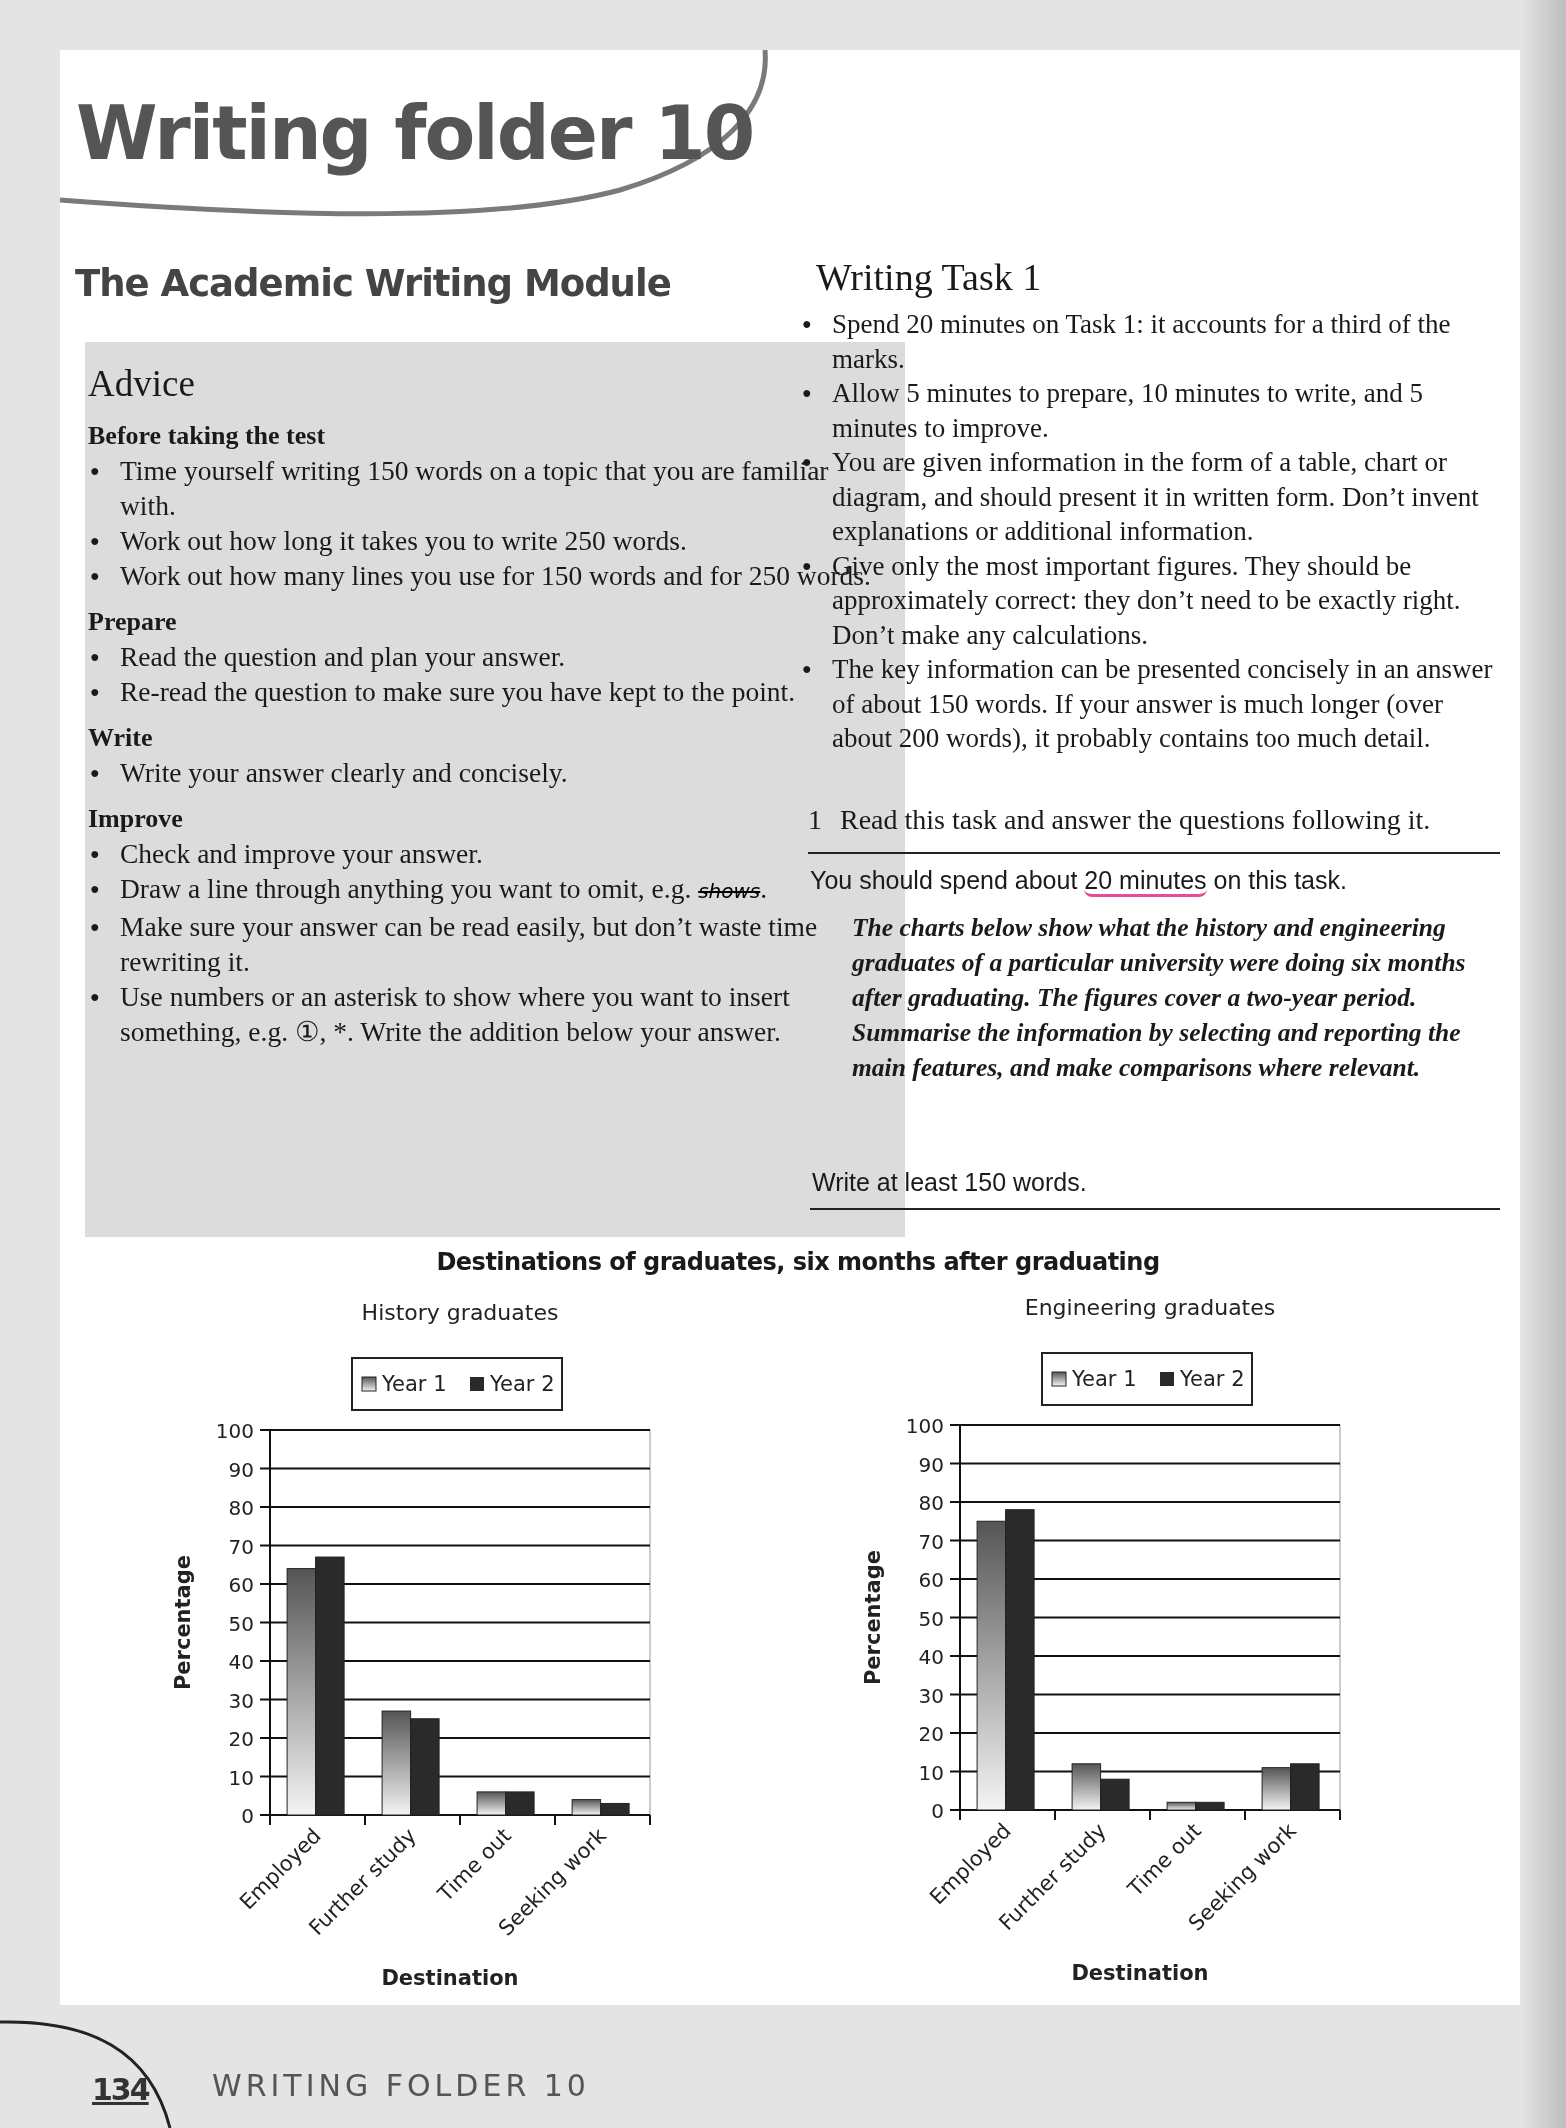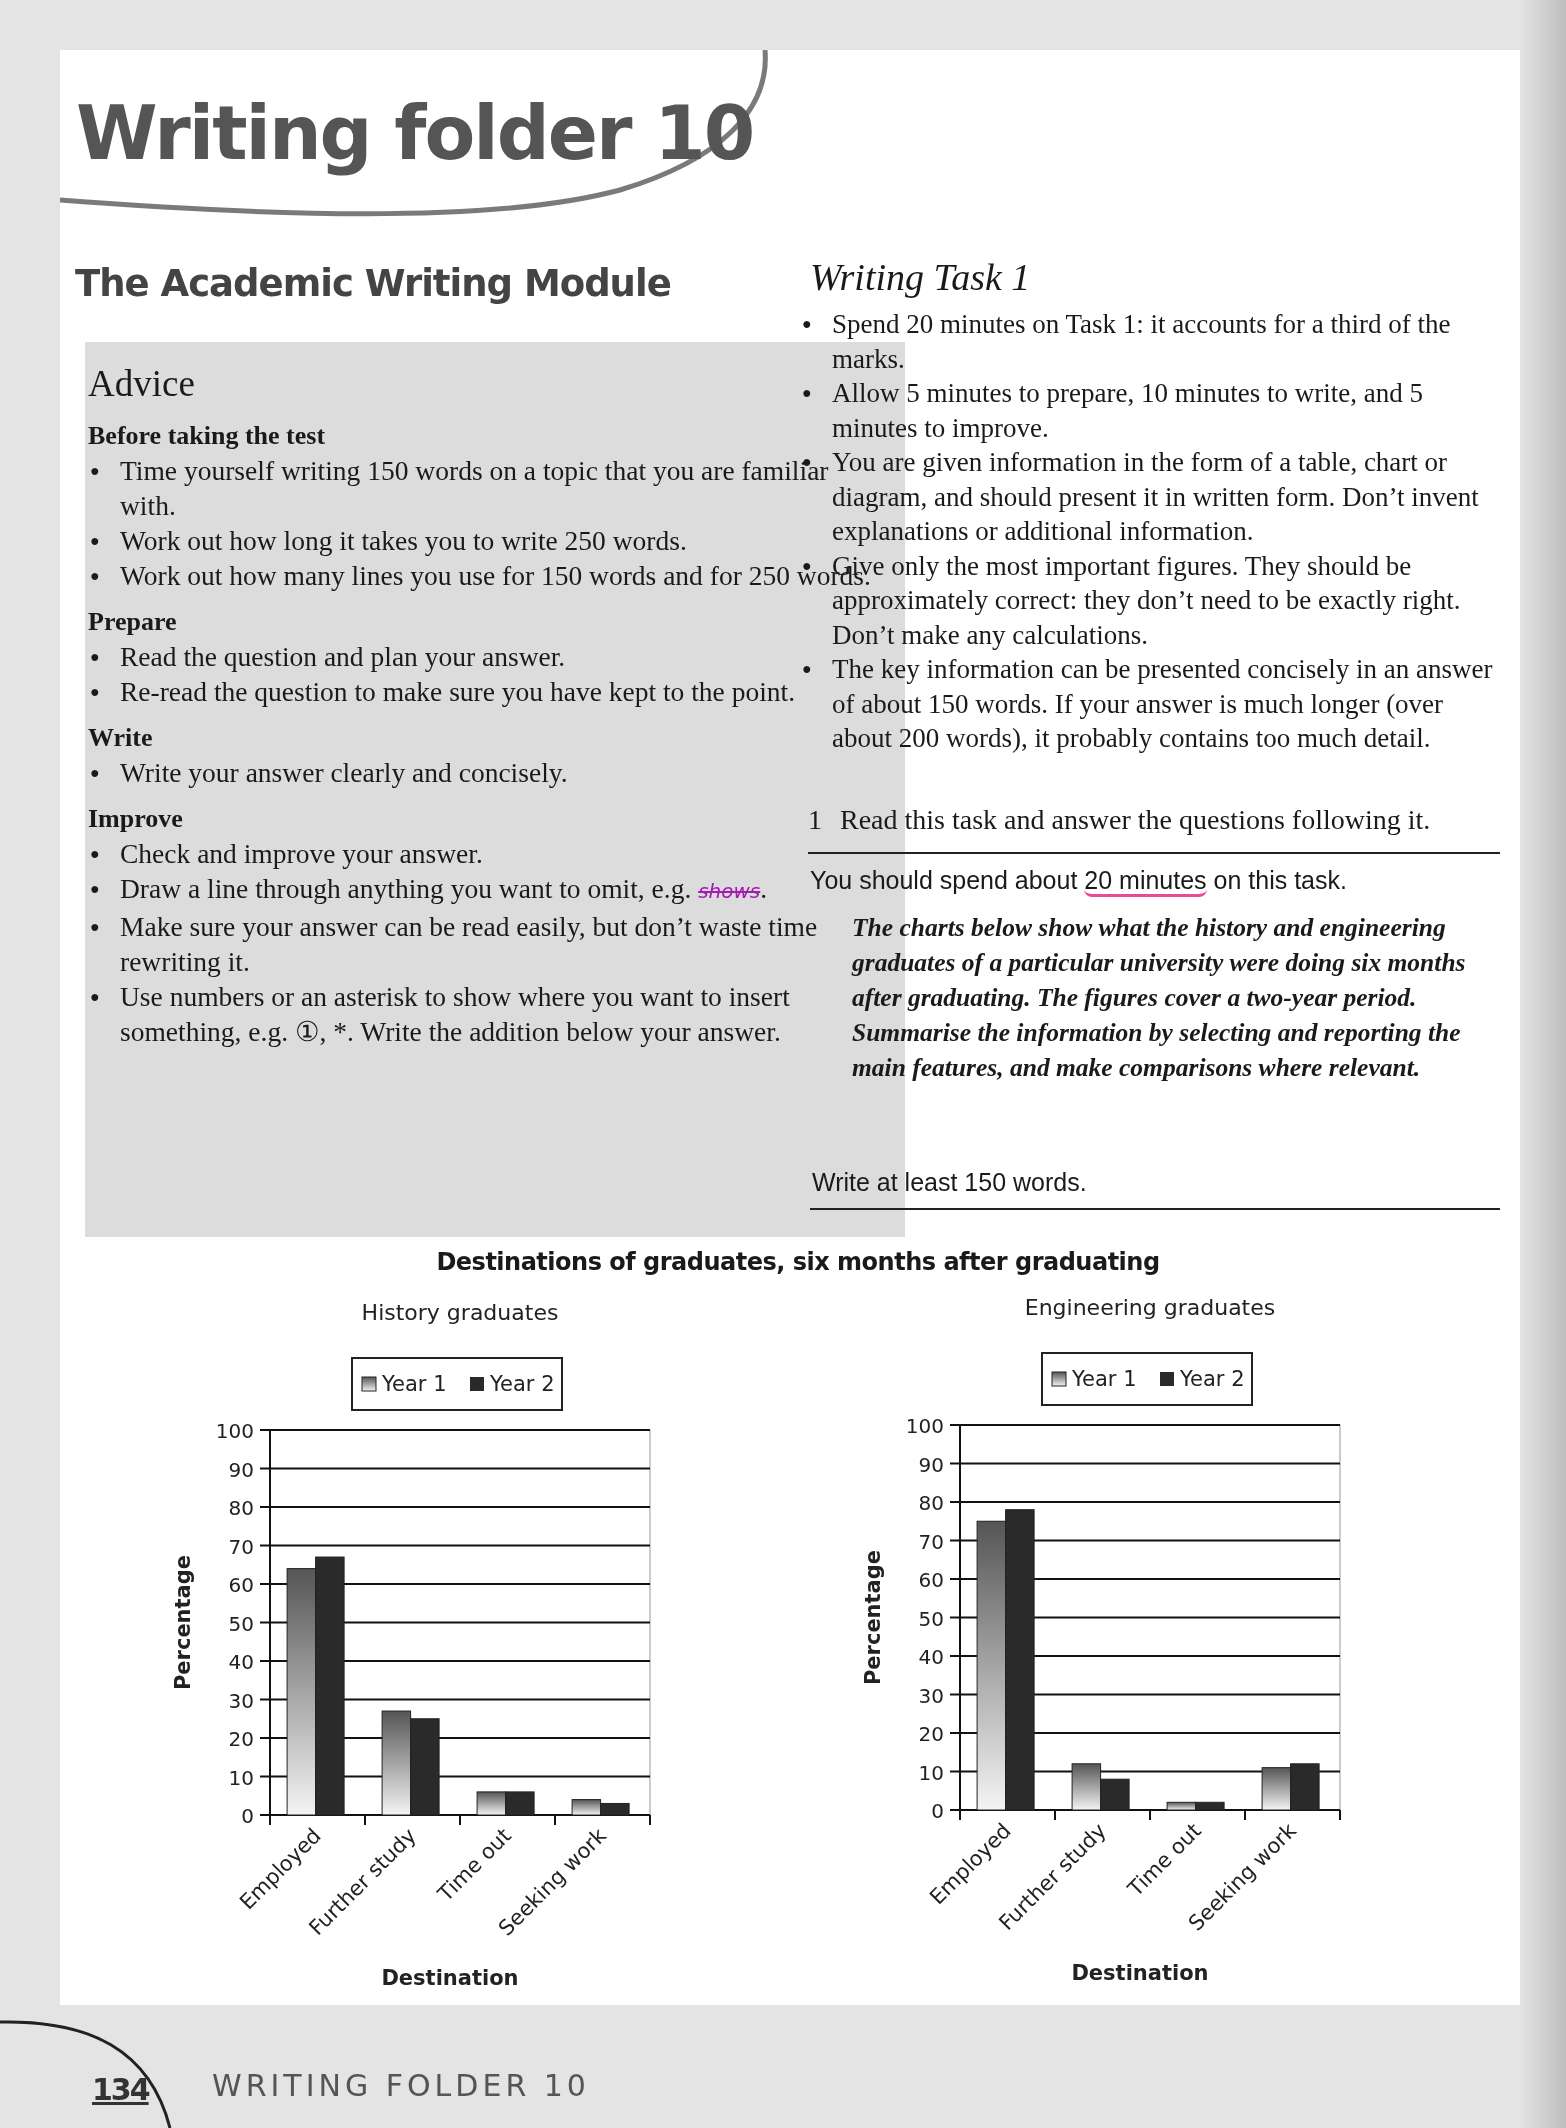--- a/index.html
+++ b/index.html
@@ -9,23 +9,23 @@
   .title-wrap { position:absolute; left:60px; top:50px; width:720px; height:180px; }
   .title { position:absolute; left:16px; top:40px; font-family:"DejaVu Sans", sans-serif; font-weight:bold; font-size:74px; color:#555; letter-spacing:-2px; }
   .title-curve { position:absolute; left:0; top:0; }
   .module-title { position:absolute; left:75px; top:262px; font-family:"DejaVu Sans", sans-serif; font-weight:bold; font-size:37px; color:#444; letter-spacing:-1px; }
   .advice { position:absolute; left:85px; top:342px; width:820px; height:895px; background:#dcdcdc; box-sizing:border-box; padding:20px 14px 0 3px; }
   .advice h2 { margin:0 0 16px 0; font-weight:normal; font-size:37px; }
   .advice h3 { margin:14px 0 2px 0; font-weight:bold; font-size:26px; }
   ul.b { list-style:none; margin:0; padding:0; }
   ul.b li { position:relative; padding-left:32px; font-size:27.5px; line-height:35px; }
   ul.b li::before { content:"●"; position:absolute; left:2px; top:0; font-size:16px; }
-  .strike { font-family:"DejaVu Sans", sans-serif; font-style:italic; font-size:20px; text-decoration:line-through; color:#a21caf; }
+  .strike { font-family:"DejaVu Sans", sans-serif; font-style:italic; font-size:20px; text-decoration:line-through; color:#000000; }
   .task1 { position:absolute; left:800px; top:255px; width:700px; }
-  .task1 h2 { margin:0 0 8px 10px; font-weight:normal; font-size:38px;font-style:italic; }
+  .task1 h2 { margin:0 0 8px 16px; font-weight:normal; font-size:38px; }
   .task1 ul.b li { font-size:27px; line-height:34.5px; }
   .q1 { position:absolute; left:808px; top:804px; font-size:28px; }
   .q1 .num { margin-right:18px; }
   .rule { position:absolute; height:2px; background:#222; }
   .spend { position:absolute; left:810px; top:866px; font-family:"Liberation Sans", sans-serif; font-size:25px; }
   .spend .ul { border-bottom:3px solid #ec4899; border-radius:0 0 8px 8px; }
   .prompt { position:absolute; left:852px; top:910px; width:640px; font-family:Liberation Serif, serif; font-weight:bold; font-style:italic; font-size:25.5px; line-height:35px; }
   .atleast { position:absolute; left:812px; top:1168px; font-family:Liberation Sans, sans-serif; font-size:25px; }
   .charts-title { position:absolute; left:0; width:1566px; top:1248px; text-align:center; font-family:"DejaVu Sans", sans-serif; font-weight:bold; font-size:24px; letter-spacing:-0.5px; padding-left:30px; box-sizing:border-box; }
   svg text { font-family:"DejaVu Sans", sans-serif; }

